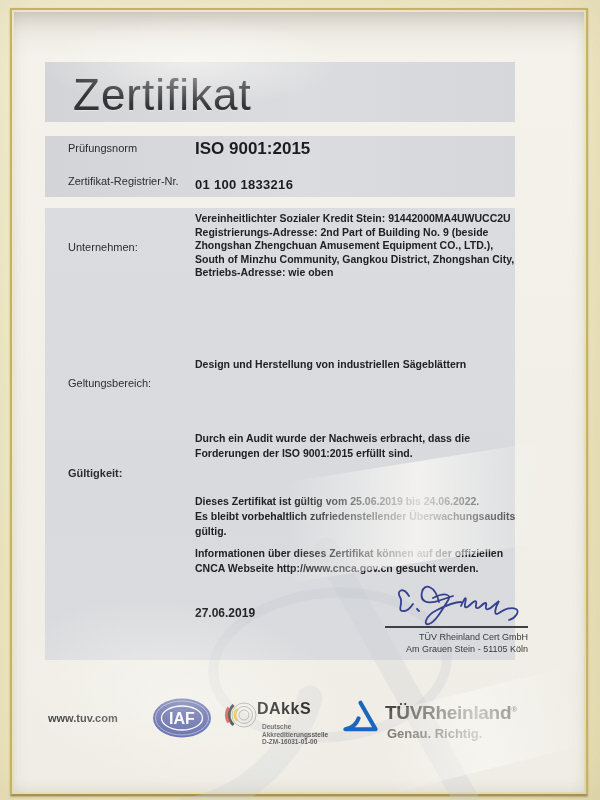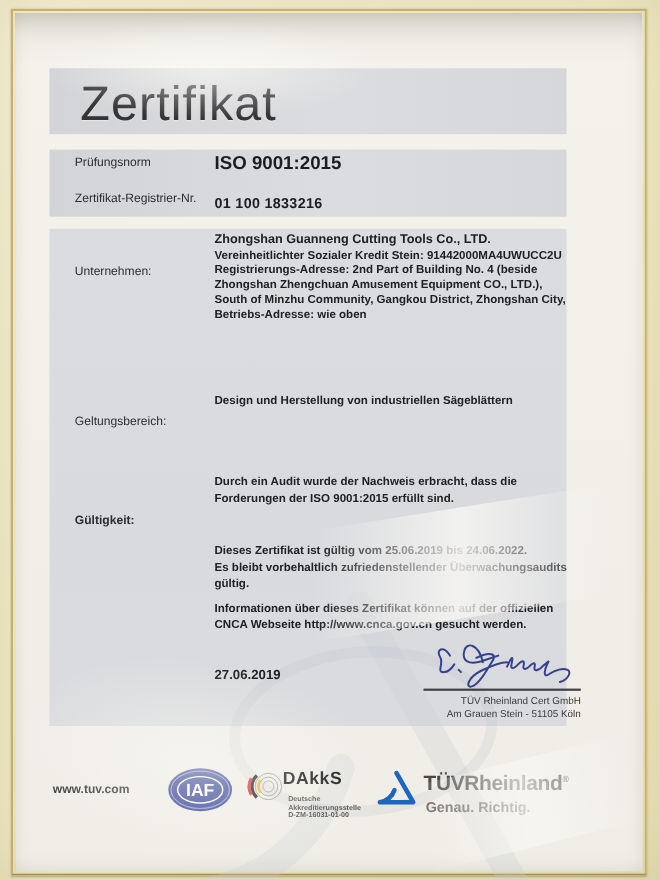--- a/index.html
+++ b/index.html
@@ -86,23 +86,22 @@
 
   <div class="cert-title">Zertifikat</div>
 
   <div class="lbl" style="top:142px;">Prüfungsnorm</div>
   <div class="val iso-val">ISO 9001:2015</div>
   <div class="lbl reg-lbl">Zertifikat-Registrier-Nr.</div>
   <div class="val reg-val">01 100 1833216</div>
 
   <div class="lbl" style="top:226px;margin-top:15px;">Unternehmen:</div>
   <div class="p-block company">
-    <div class="first">Zhongshan Guanneng Cutting Tools Co., LTD.</div>
     <div>Vereinheitlichter Sozialer Kredit Stein: 91442000MA4UWUCC2U</div>
-    <div>Registrierungs-Adresse: 2nd Part of Building No. 4 (beside</div>
+    <div>Registrierungs-Adresse: 2nd Part of Building No. 9 (beside</div>
     <div>Zhongshan Zhengchuan Amusement Equipment CO., LTD.),</div>
     <div>South of Minzhu Community, Gangkou District, Zhongshan City,</div>
     <div>Betriebs-Adresse: wie oben</div>
   </div>
 
   <div class="lbl" style="top:357px;margin-top:20px;">Geltungsbereich:</div>
   <div class="p-block scope">Design und Herstellung von industriellen Sägeblättern</div>
 
   <div class="p-block audit">
     <div>Durch ein Audit wurde der Nachweis erbracht, dass die</div>

